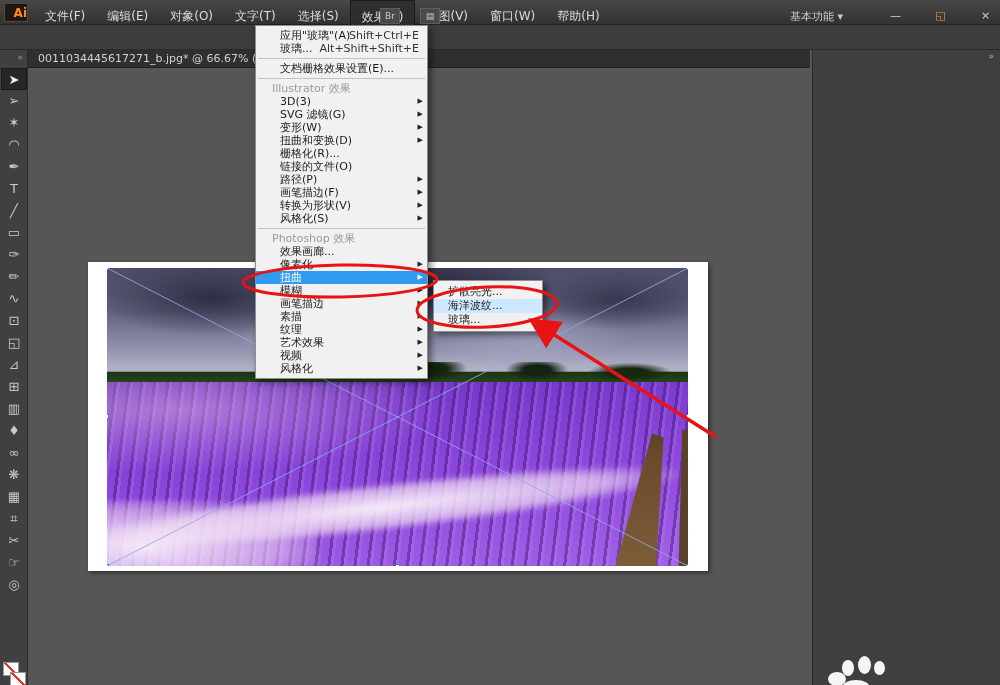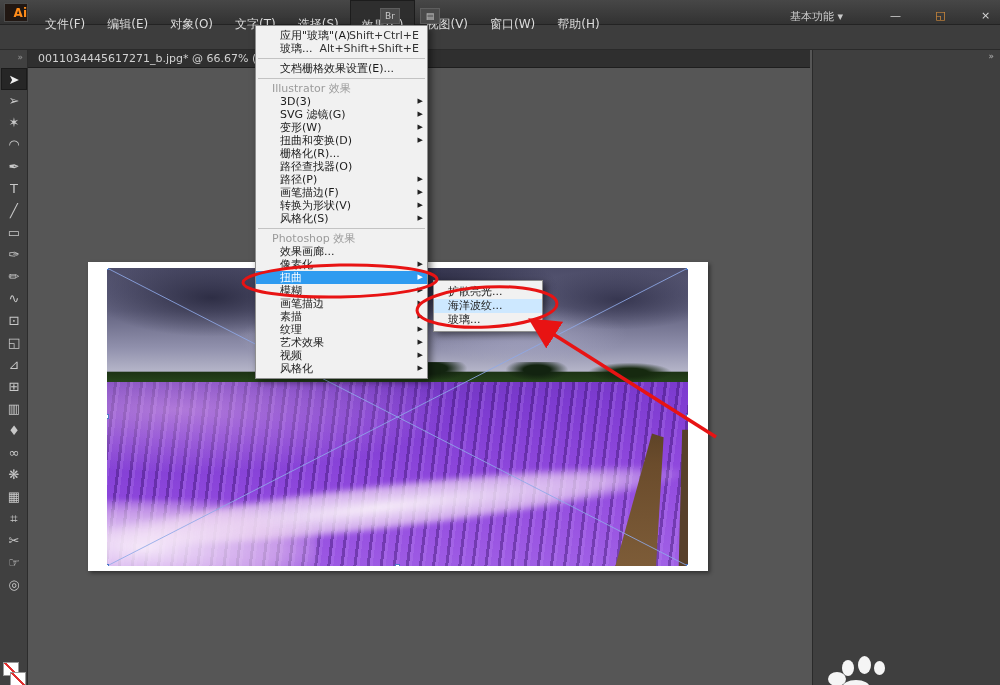--- a/index.html
+++ b/index.html
@@ -4,21 +4,21 @@
 <style>
   * { margin:0; padding:0; box-sizing:border-box; }
   html,body { width:1000px; height:685px; overflow:hidden; }
   body { font-family:"DejaVu Sans","Liberation Sans",sans-serif; background:#565656; position:relative; font-size:11px; color:#d6d6d6; }
   .abs { position:absolute; }
 
   
   #titlebar { left:0; top:0; width:1000px; height:25px; background:linear-gradient(#474747,#323232); border-bottom:1px solid #232323; z-index:10; }
   #ai-logo { left:4px; top:3px; width:24px; height:19px; background:#211712; color:#ff8c1a; font-weight:bold; font-size:12px; text-align:right; line-height:19px; border:1px solid #4a4a4a; }
   #menubar { left:34px; top:0; height:25px; display:flex; }
-  .menu-item { padding:12px 11px; line-height:25px; color:#dcdcdc; font-size:12px; cursor:default; }
+  .menu-item { padding:4px 11px; line-height:25px; color:#dcdcdc; font-size:12px; cursor:default; }
   .menu-item.active { background:#2e2e2e; border:1px solid #1c1c1c; border-bottom:none; }
   #tb-right { right:2px; top:0; height:32px; display:flex; align-items:center; gap:20px; }
   .tb-ico { width:20px; height:16px; background:#4a4a4a; border:1px solid #5e5e5e; color:#c9c9c9; font-size:9px; text-align:center; line-height:15px; }
   #workspace { color:#c9c9c9; font-size:11px; margin:0 20px 0 330px; }
   .win-btn { width:25px; height:18px; text-align:center; line-height:17px; color:#d8d8d8; font-size:11px; }
   .win-btn.restore { color:#e8963a; }
 
   
   #controlbar { left:0; top:25px; width:1000px; height:25px; background:#3d3d3d; border-bottom:1px solid #2a2a2a; z-index:9; }
   .grip { left:2px; top:28px; width:4px; height:18px; background:repeating-linear-gradient(#555 0 2px,#333 2px 4px); }
@@ -263,21 +263,21 @@
     <div class="mrow"><span>玻璃...</span><span class="sc">Alt+Shift+Shift+E</span></div>
     <div class="msep"></div>
     <div class="mrow"><span>文档栅格效果设置(E)...</span></div>
     <div class="msep"></div>
     <div class="mrow header"><span>Illustrator 效果</span></div>
     <div class="mrow"><span>3D(3)</span><span class="sub-arrow">▶</span></div>
     <div class="mrow"><span>SVG 滤镜(G)</span><span class="sub-arrow">▶</span></div>
     <div class="mrow"><span>变形(W)</span><span class="sub-arrow">▶</span></div>
     <div class="mrow"><span>扭曲和变换(D)</span><span class="sub-arrow">▶</span></div>
     <div class="mrow"><span>栅格化(R)...</span></div>
-    <div class="mrow"><span>路径查找器(O)</span></div>
+    <div class="mrow"><span>链接的文件(O)</span></div>
     <div class="mrow"><span>路径(P)</span><span class="sub-arrow">▶</span></div>
     <div class="mrow"><span>画笔描边(F)</span><span class="sub-arrow">▶</span></div>
     <div class="mrow"><span>转换为形状(V)</span><span class="sub-arrow">▶</span></div>
     <div class="mrow"><span>风格化(S)</span><span class="sub-arrow">▶</span></div>
     <div class="msep"></div>
     <div class="mrow header"><span>Photoshop 效果</span></div>
     <div class="mrow"><span>效果画廊...</span></div>
     <div class="mrow"><span>像素化</span><span class="sub-arrow">▶</span></div>
     <div class="mrow hl"><span>扭曲</span><span class="sub-arrow">▶</span></div>
     <div class="mrow"><span>模糊</span><span class="sub-arrow">▶</span></div>

